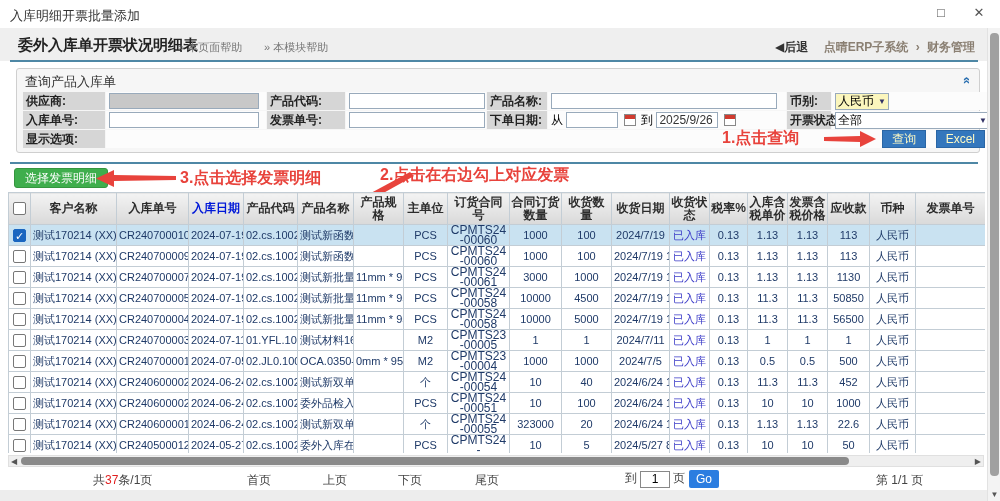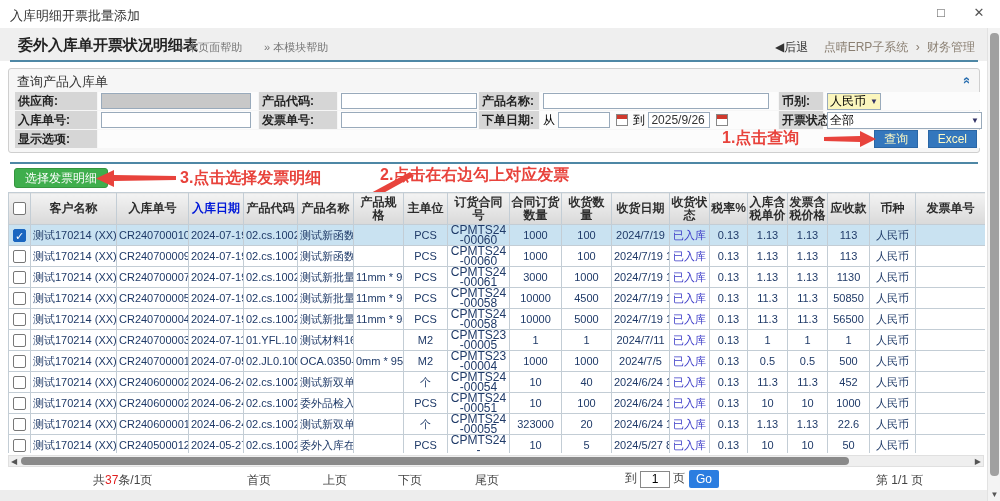--- a/index.html
+++ b/index.html
@@ -14,27 +14,27 @@
   .wctl.max { left:932px; }
   .wctl.close { left:970px; }
 
   
   .appheader { position:absolute; top:28px; left:0; width:987px; height:33px; background:#efefef; }
   .ptitle { position:absolute; left:18px; top:8px; font-size:15px; font-weight:bold; color:#222; }
   .hlink { position:absolute; top:12px; font-size:11px; color:#777; text-decoration:none; }
   .hlink.l1 { left:178px; } .hlink.l2 { left:264px; }
   .hright { position:absolute; right:10px; top:11px; font-size:12px; color:#8a7f72; }
   .hright .back { color:#333; margin-right:10px; cursor:pointer; }
-  .hright span { margin:2px 2px; cursor:pointer; }
+  .hright span { margin:2px 2px; cursor:pointer;font-weight:bold; }
 
   .hr-blue { position:absolute; left:10px; right:22px; height:2px; background:#4e87a5; }
   .hr1 { top:60px; } .hr2 { top:162px; }
 
   
-  .search-panel { position:absolute; top:68px; left:8px; right:20px; height:85px; background:#f6f6f6; border:1px solid #cfcfcf; border-radius:3px; }
+  .search-panel { position:absolute; top:68px; left:16px; right:20px; height:85px; background:#f6f6f6; border:1px solid #cfcfcf; border-radius:3px; }
   .sp-title { position:absolute; left:8px; top:4px; right:8px; font-size:13px; color:#333; }
   .collapse { position:absolute; right:2px; top:0; color:#2a6fb0; font-weight:bold; display:inline-block; transform:rotate(-90deg); cursor:pointer; }
   table.form { position:absolute; left:5px; top:22px; width:962px; border-collapse:separate; border-spacing:1px; table-layout:fixed; }
   table.form td { height:18px; font-size:12px; padding:0 3px; }
   td.lbl { background:#d6d6d6; text-align:left; color:#222; font-weight:bold; white-space:nowrap; }
   td.fld { background:#fcfcfc; text-align:left; white-space:nowrap; }
   .inp { height:16px; border:1px solid #99aabb; background:#fff; font-size:12px; width:150px; padding:0 2px; font-family:inherit; }
   .inp.gray { background:#c8c8c8; }
   .inp.wide { width:226px; }
   .inp.date1 { width:52px; }

